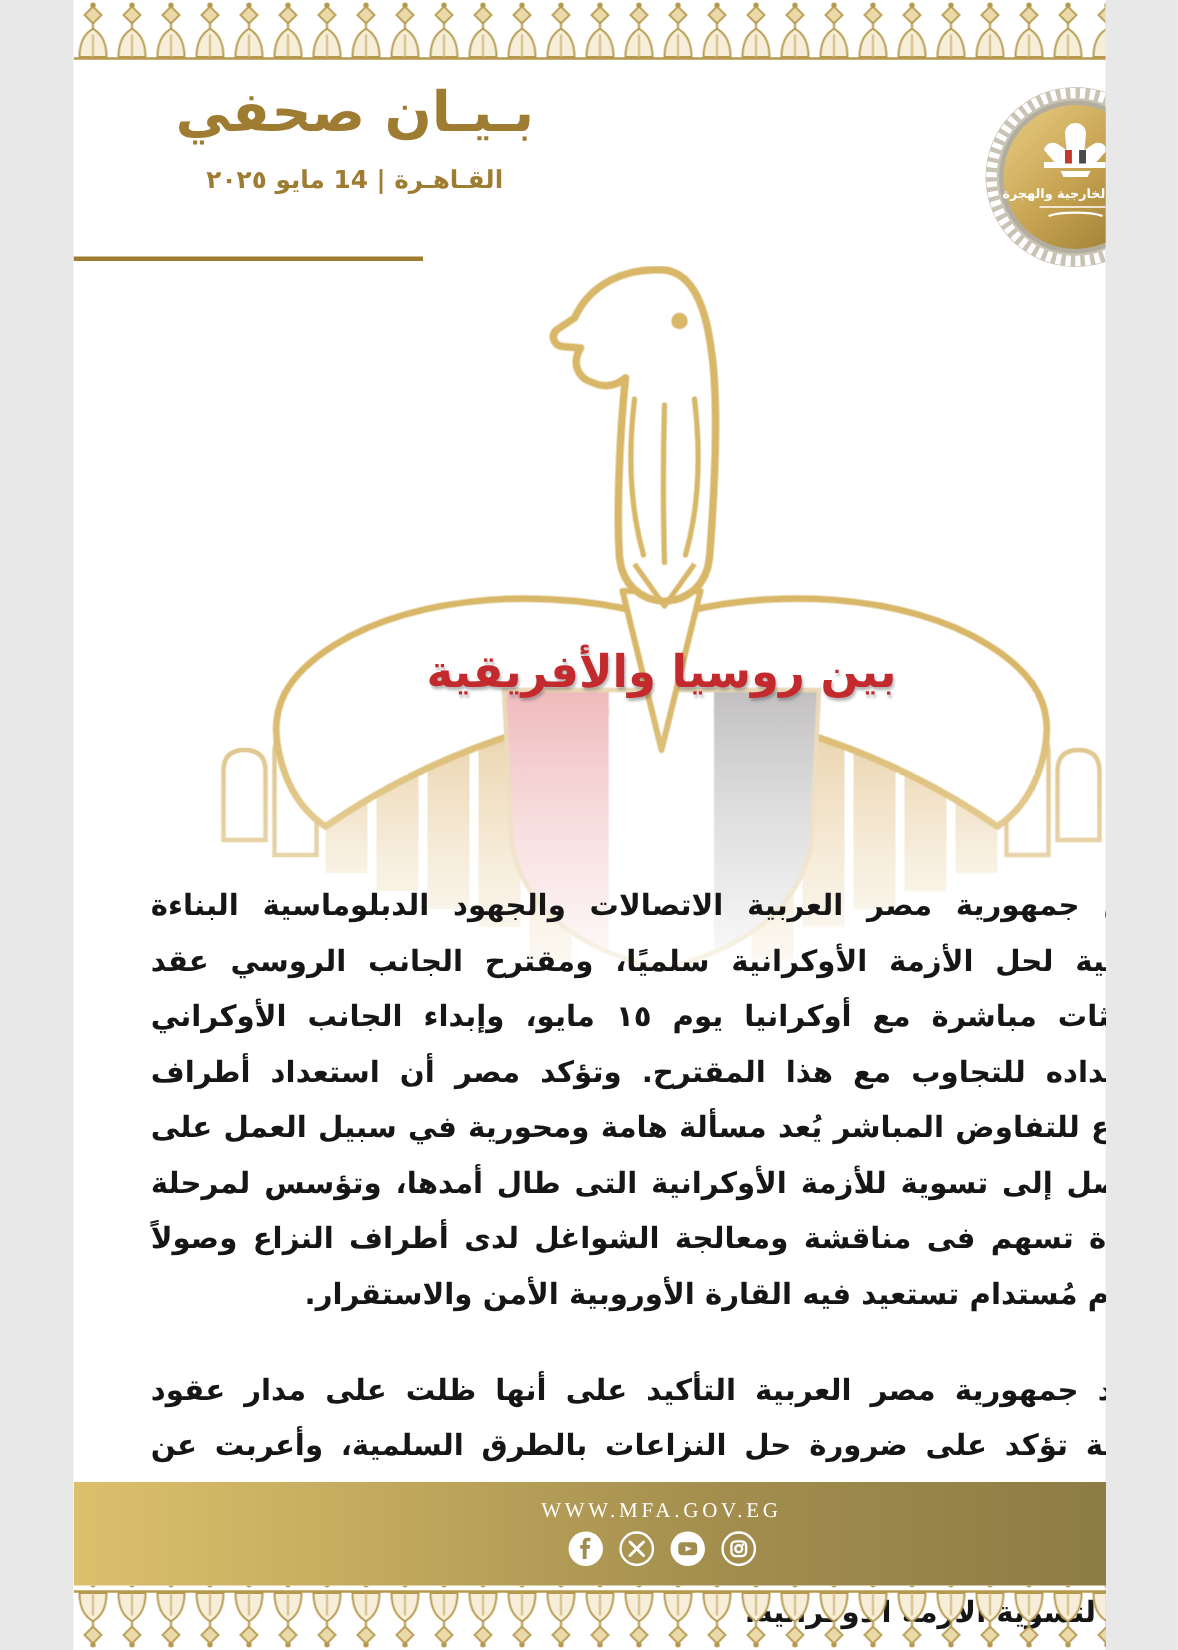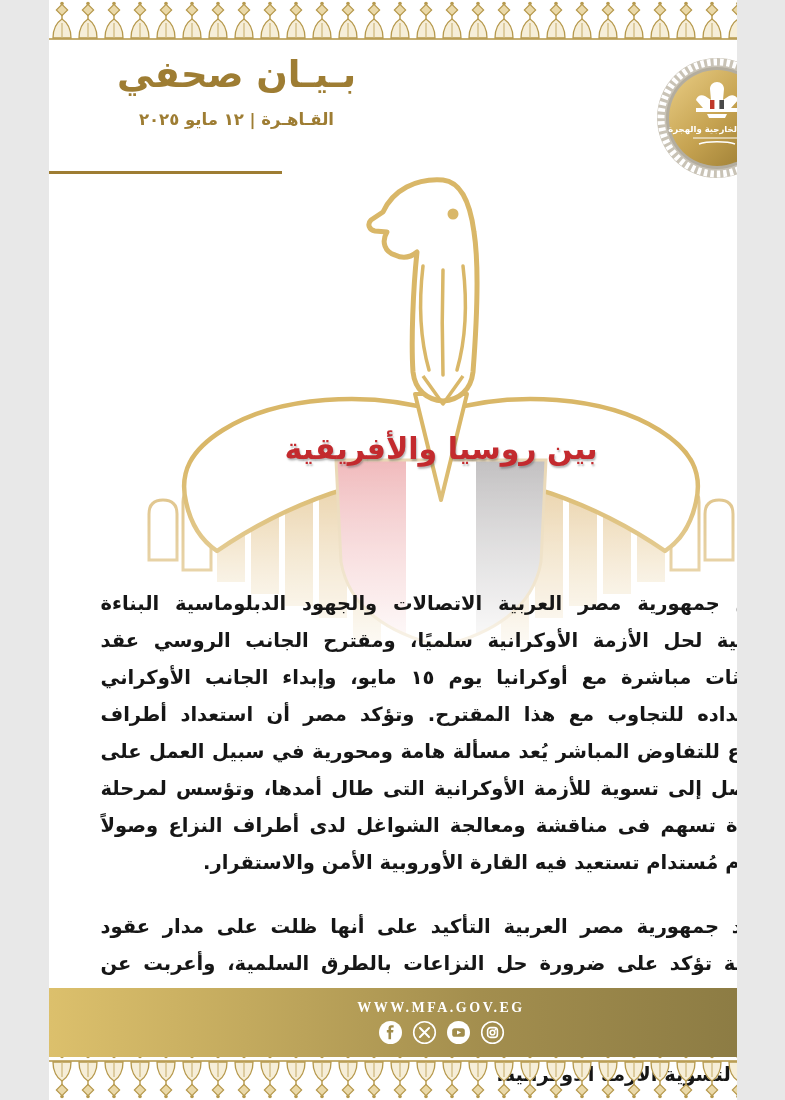--- a/index.html
+++ b/index.html
@@ -43,21 +43,21 @@
   .body-text p{margin:0 0 27px 0;}
 
   
   .footer-bar{
     position:absolute;top:988px;left:0;width:785px;height:69px;
     background:linear-gradient(90deg,#dcc06c 0%,#c3aa5e 25%,#a38e4e 55%,#847540 100%);
     display:flex;flex-direction:column;align-items:center;justify-content:center;gap:4px;
   }
   .website-url{
     color:#ffffff;font-family:"Liberation Serif","DejaVu Serif",serif;
-    font-size:14px;letter-spacing:2.5px;font-weight:bold;
+    font-size:14px;letter-spacing:2.5px;font-weight:normal;
   }
   .social-row{display:flex;gap:9px;align-items:center;}
   .social-row svg{display:block;cursor:pointer;}
 </style>
 </head>
 <body>
 
 <div class="page">
 
   <svg class="band band-top" viewBox="0 0 785 40" preserveAspectRatio="none">
@@ -69,21 +69,21 @@
         <path d="M4 38 C4 25 10 21 13 19 C16 21 22 25 22 38 Z" fill="#f6eed8" stroke="#b6994d" stroke-width="1.3"></path>
         <line x1="13" y1="23" x2="13" y2="38" stroke="#cdb577" stroke-width="1.2"></line>
         <line x1="0" y1="39" x2="26" y2="39" stroke="#b6994d" stroke-width="1.6"></line>
       </pattern>
     </defs>
     <rect x="0" y="0" width="785" height="40" fill="url(#ornTop)"></rect>
   </svg>
 
   <div class="header-block">
     <div class="press-title">بـيـان صحفي</div>
-    <div class="date-line">القـاهـرة | ١٢ مايو ٢٠٢٥</div>
+    <div class="date-line">القـاهـرة | 14 مايو ٢٠٢٥</div>
   </div>
   <div class="header-divider"></div>
 
   <svg class="seal" viewBox="0 0 124 124">
     <defs>
       <linearGradient id="sealGold" x1="0" y1="0" x2="1" y2="1">
         <stop offset="0" stop-color="#e9cd85"></stop>
         <stop offset="0.5" stop-color="#c6a351"></stop>
         <stop offset="1" stop-color="#96782f"></stop>
       </linearGradient>

